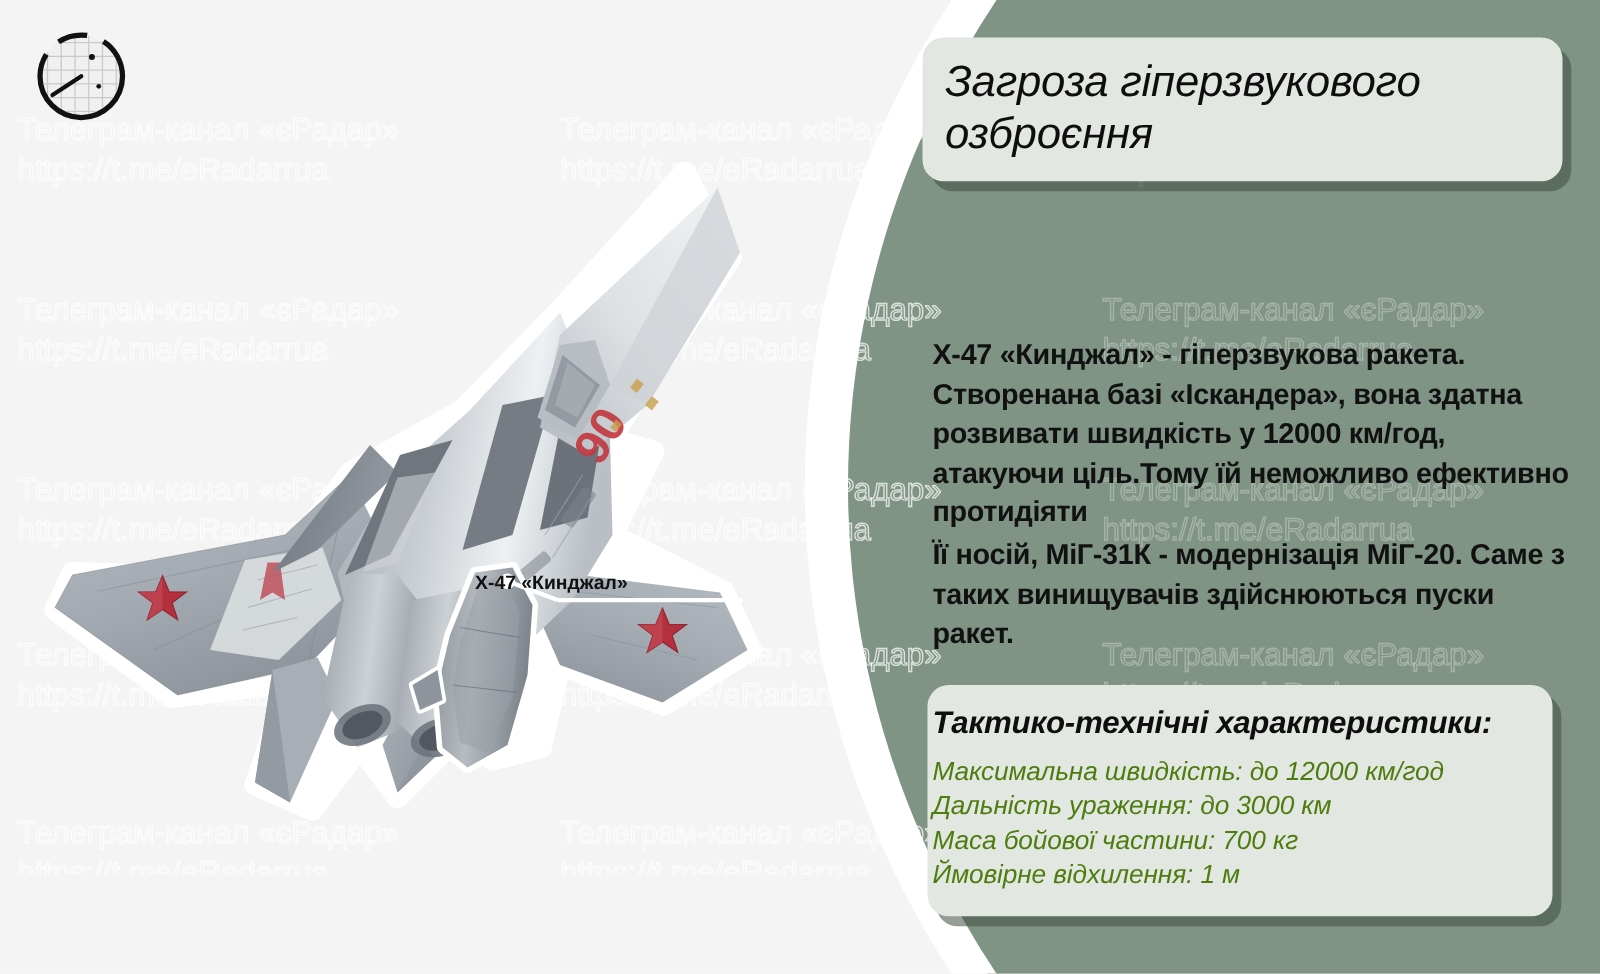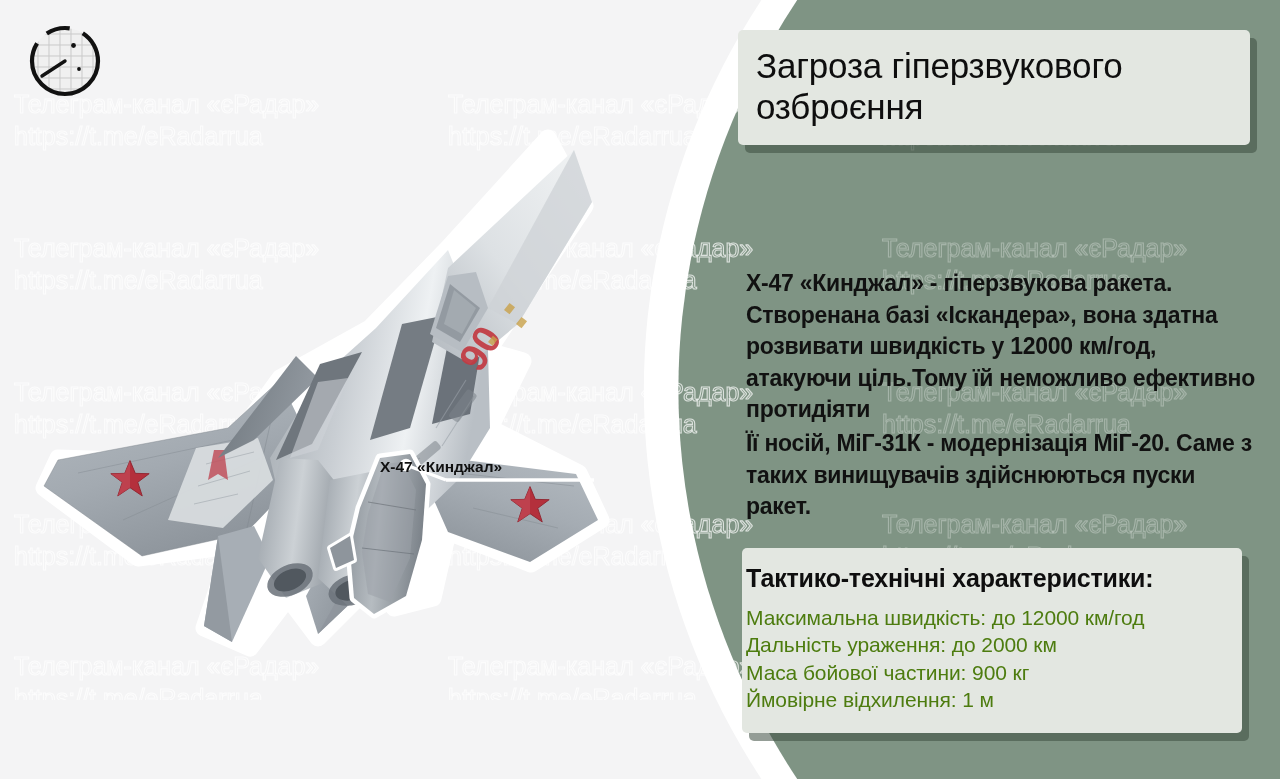--- a/index.html
+++ b/index.html
@@ -108,23 +108,24 @@
     font-size: 15.5px;
     color: #101010;
     font-weight: 700;
     white-space: nowrap;
   }
 
   
   .card {
     position: absolute;
     background: #e3e7e1;
-    border-radius: 5px;
+    border-radius: 17px;
     box-shadow: 7px 8px 0 0 rgba(60,77,64,0.55);
     z-index: 10;
+    font-style: italic;
   }
   .card-title {
     left: 738px; top: 30px;
     width: 512px;
     padding: 16px 18px 18px 18px;
     box-sizing: border-box;
   }
   .card-title .t {
     font-size: 35px;
     font-weight: 400;
@@ -440,18 +441,18 @@
   <div class="card card-title">
     <div class="t">Загроза гіперзвукового озброєння</div>
   </div>
 
   <div class="body-text para-1">Х-47 «Кинджал» - гіперзвукова ракета. Створенана базі «Іскандера», вона здатна розвивати  швидкість у 12000 км/год, атакуючи ціль.Тому їй неможливо ефективно протидіяти</div>
   <div class="body-text para-2">Її носій, МіГ-31К - модернізація МіГ-20. Саме з таких винищувачів здійснюються пуски ракет.</div>
 
   <div class="card card-specs">
     <div class="specs-head">Тактико-технічні характеристики:</div>
     <div class="specs-line">Максимальна швидкість: до 12000 км/год</div>
-    <div class="specs-line">Дальність ураження: до 2000 км</div>
-    <div class="specs-line">Маса бойової частини: 900 кг</div>
+    <div class="specs-line">Дальність ураження: до 3000 км</div>
+    <div class="specs-line">Маса бойової частини: 700 кг</div>
     <div class="specs-line">Ймовірне відхилення: 1 м</div>
   </div>
 
 </div>
 
 </body></html>

